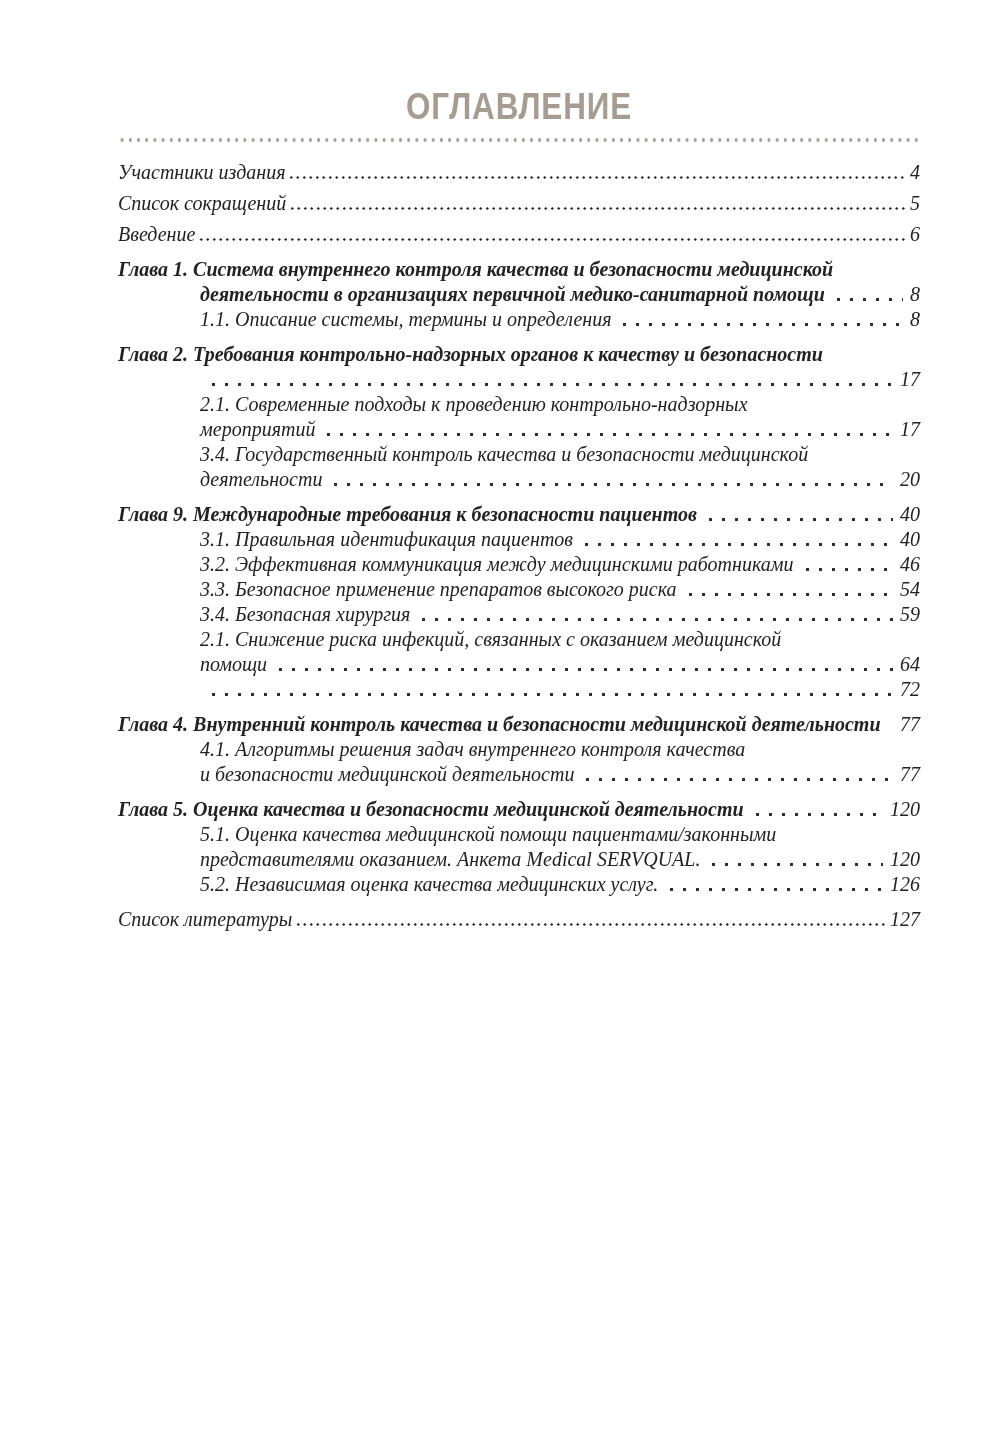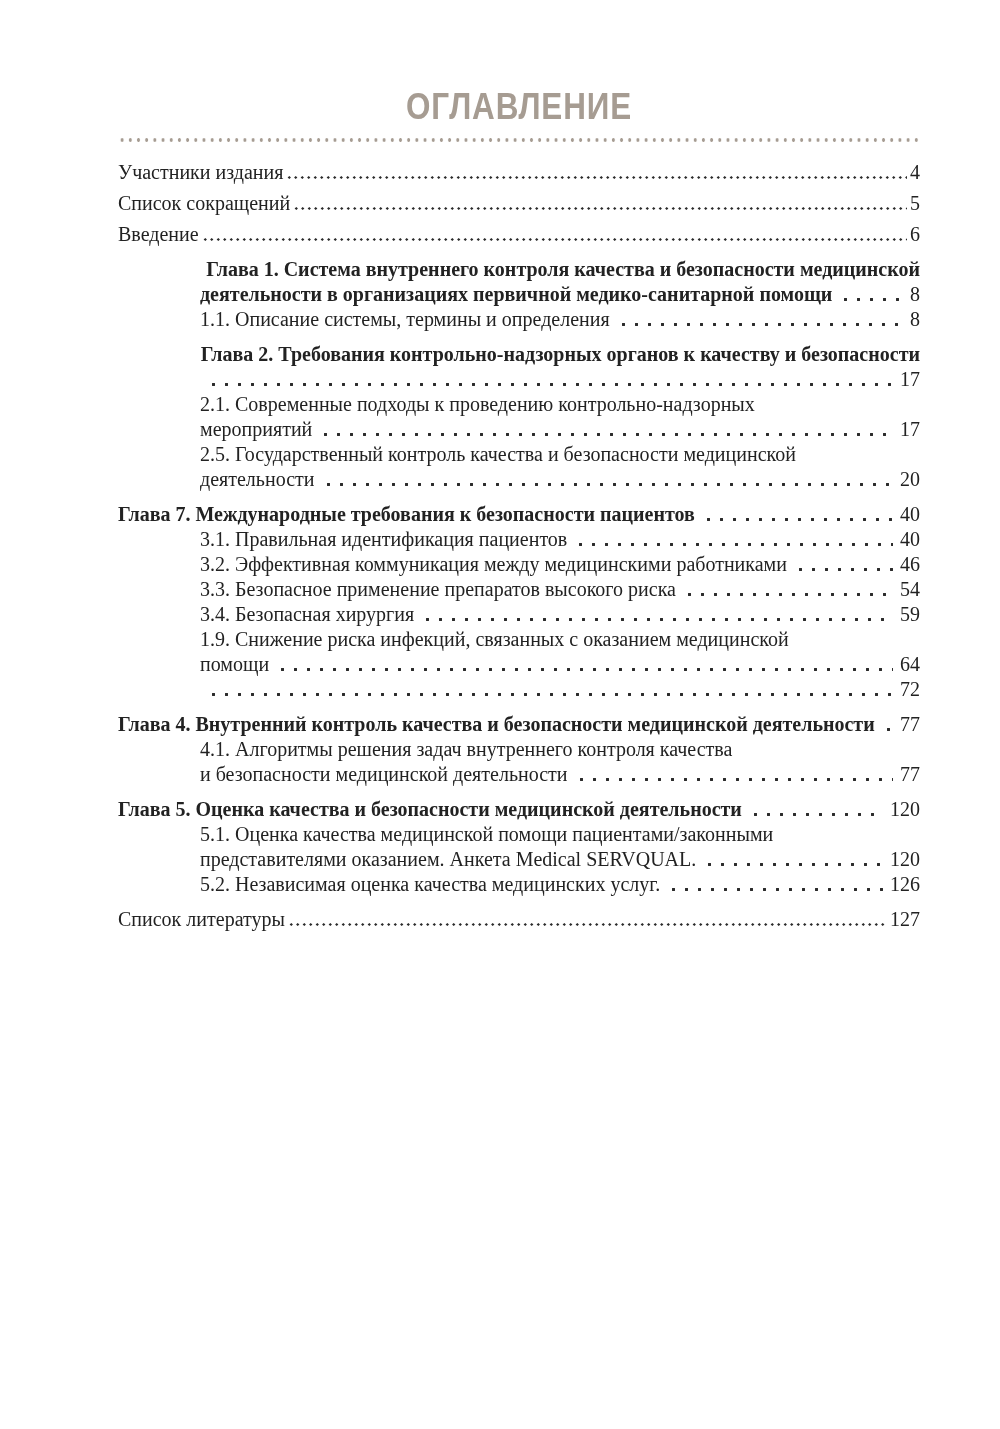--- a/index.html
+++ b/index.html
@@ -29,30 +29,30 @@
     white-space:nowrap;
   }
   .title-dots{
     margin-top:9px;
     height:6px;
     background-image:radial-gradient(circle, #a69c92 1.6px, transparent 1.9px);
     background-size:8.2px 6px;
     background-repeat:repeat-x;
     background-position:left center;
   }
-  .toc{margin-top:17px;}
+  .toc{margin-top:17px;font-style:italic;}
   .row{
     display:flex;
     align-items:flex-end;
     font-size:20px;
     line-height:25px;
     white-space:nowrap;
   }
   .row.fm{margin-bottom:6px;}
-  .row.gap{margin-top:10px;justify-content:flex-end;}
+  .row.gap{margin-top:10px;}
   .row.ind1{padding-left:82px;}
   .t{flex:0 0 auto;}
   .bold{font-weight:bold;}
   .leader{
     flex:1 1 auto;
     height:9px;
     margin:0 2px 3px 4px;
     background-repeat:repeat-x;
     background-position:left center;
   }
@@ -131,29 +131,29 @@
         </div>
         <div class="row ind1">
           <span class="t">2.1. Современные подходы к проведению контрольно-надзорных</span>
         </div>
         <div class="row ind1">
           <span class="t">мероприятий</span>
           <span class="leader sparse"></span>
           <span class="pg">17</span>
         </div>
         <div class="row ind1">
-          <span class="t">2.5. Государственный контроль качества и безопасности медицинской</span>
+          <span class="t">3.4. Государственный контроль качества и безопасности медицинской</span>
         </div>
         <div class="row ind1">
           <span class="t">деятельности</span>
           <span class="leader sparse"></span>
           <span class="pg">20</span>
         </div>
         <div class="row ind0 gap">
-          <span class="t bold">Глава 7. Международные требования к безопасности пациентов</span>
+          <span class="t bold">Глава 9. Международные требования к безопасности пациентов</span>
           <span class="leader sparse"></span>
           <span class="pg">40</span>
         </div>
         <div class="row ind1">
           <span class="t">3.1. Правильная идентификация пациентов</span>
           <span class="leader sparse"></span>
           <span class="pg">40</span>
         </div>
         <div class="row ind1">
           <span class="t">3.2. Эффективная коммуникация между медицинскими работниками</span>
@@ -164,21 +164,21 @@
           <span class="t">3.3. Безопасное применение препаратов высокого риска</span>
           <span class="leader sparse"></span>
           <span class="pg">54</span>
         </div>
         <div class="row ind1">
           <span class="t">3.4. Безопасная хирургия</span>
           <span class="leader sparse"></span>
           <span class="pg">59</span>
         </div>
         <div class="row ind1">
-          <span class="t">1.9. Снижение риска инфекций, связанных с оказанием медицинской</span>
+          <span class="t">2.1. Снижение риска инфекций, связанных с оказанием медицинской</span>
         </div>
         <div class="row ind1">
           <span class="t">помощи</span>
           <span class="leader sparse"></span>
           <span class="pg">64</span>
         </div>
         <div class="row ind1">
           <span class="leader sparse"></span>
           <span class="pg">72</span>
         </div>

